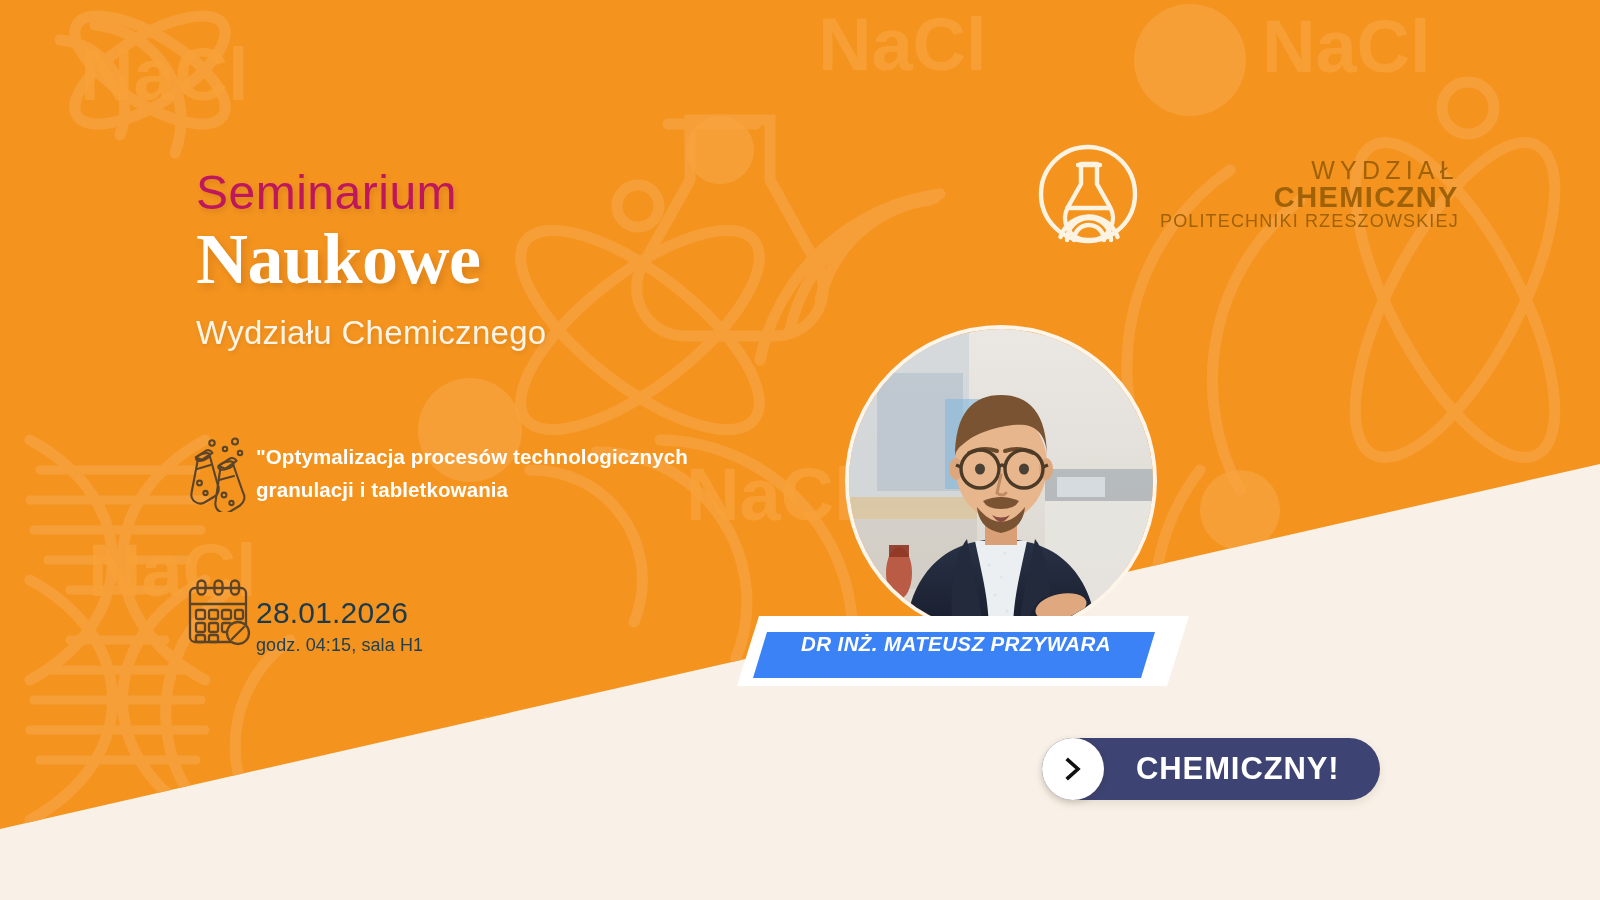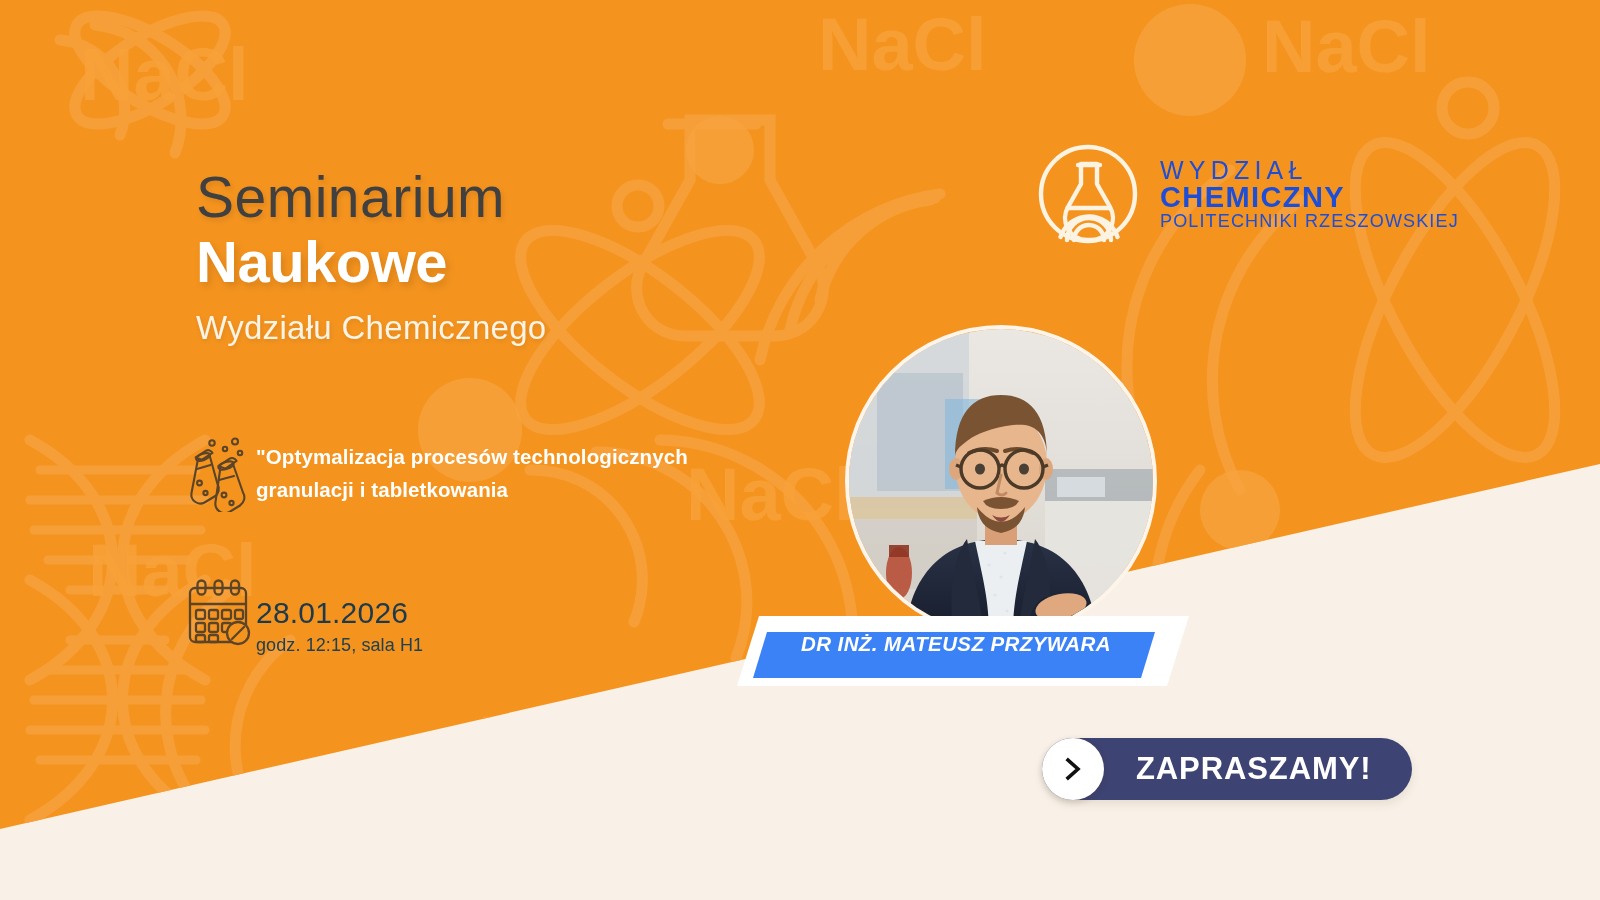--- a/index.html
+++ b/index.html
@@ -41,35 +41,36 @@
   .bg-pattern svg { position: absolute; top: 0; left: 0; }
 
   
   .headline {
     position: absolute;
     left: 196px;
     top: 168px;
     width: 640px;
   }
   .headline .line1 {
-    font-size: 57px;
+    font-size: 48px;
     font-weight: 400;
-    color: #404040;
+    color: #be185d;
     letter-spacing: 0.5px;
     line-height: 1.05;
     text-shadow: 2px 3px 5px rgba(120,60,0,.18);
   }
   .headline .line2 {
-    font-size: 58px;
+    font-size: 72px;
     font-weight: 700;
     color: #ffffff;
     letter-spacing: -0.5px;
     line-height: 1.05;
     margin-top: 4px;
     text-shadow: 3px 4px 7px rgba(120,60,0,.22);
+    font-family: Liberation Serif, serif;
   }
   .headline .line3 {
     font-size: 33px;
     font-weight: 400;
     color: #fdf4e6;
     letter-spacing: 0.3px;
     margin-top: 16px;
     text-shadow: 1px 2px 4px rgba(120,60,0,.16);
   }
 
@@ -116,21 +117,21 @@
   
   .logo {
     position: absolute;
     left: 1036px;
     top: 142px;
     display: flex;
     align-items: center;
     gap: 20px;
   }
   .logo-mark { width: 104px; height: 104px; flex: 0 0 104px; }
-  .logo-text { color: #1d4ed8; line-height: 1; }
+  .logo-text { color: #a16207; line-height: 1; text-align: right; }
   .logo-text .l1 {
     font-size: 25px; font-weight: 400; letter-spacing: 5.2px;
   }
   .logo-text .l2 {
     font-size: 29px; font-weight: 700; letter-spacing: 1.4px; margin-top: 0;
   }
   .logo-text .l3 {
     font-size: 18px; font-weight: 400; letter-spacing: 1.15px; 
   }
 
@@ -340,21 +341,21 @@
           <rect x="36" y="45" width="9" height="9" rx="2"></rect>
           <rect x="10" y="57" width="9" height="7" rx="2"></rect>
           <rect x="23" y="57" width="9" height="7" rx="2"></rect>
           <circle cx="52" cy="55" r="11" fill="#f4941f"></circle>
           <path d="M46 61 L58 49"></path>
         </g>
       </svg>
     </div>
     <div>
       <div class="date-main">28.01.2026</div>
-      <div class="date-sub">godz. 12:15, sala H1</div>
+      <div class="date-sub">godz. 04:15, sala H1</div>
     </div>
   </div>
 
   <div class="logo">
     <div class="logo-mark">
       <svg width="104" height="104" viewBox="0 0 104 104" xmlns="http://www.w3.org/2000/svg">
         <circle cx="52" cy="52" r="47" fill="none" stroke="#fdf3e3" stroke-width="4.4"></circle>
         <g fill="none" stroke="#fdf3e3" stroke-width="4.4" stroke-linecap="round" stroke-linejoin="round">
           <path d="M45 22 l0 20 -13 23 a22 22 0 0 0 19 33 l4 0 a22 22 0 0 0 19 -33 l-13 -23 0 -20 z"></path>
           <path d="M42 23 l22 0"></path>
@@ -445,16 +446,16 @@
   <div class="name-plate">
     <span>DR INŻ. MATEUSZ PRZYWARA</span>
   </div>
 
   <div class="cta">
     <div class="cta-circle">
       <svg width="22" height="26" viewBox="0 0 22 26" xmlns="http://www.w3.org/2000/svg">
         <path d="M6 4 L16 13 L6 22" fill="none" stroke="#111111" stroke-width="3.6" stroke-linecap="square" stroke-linejoin="miter"></path>
       </svg>
     </div>
-    <div class="cta-label">ZAPRASZAMY!</div>
+    <div class="cta-label">CHEMICZNY!</div>
   </div>
 
 </div>
 
 </body></html>

